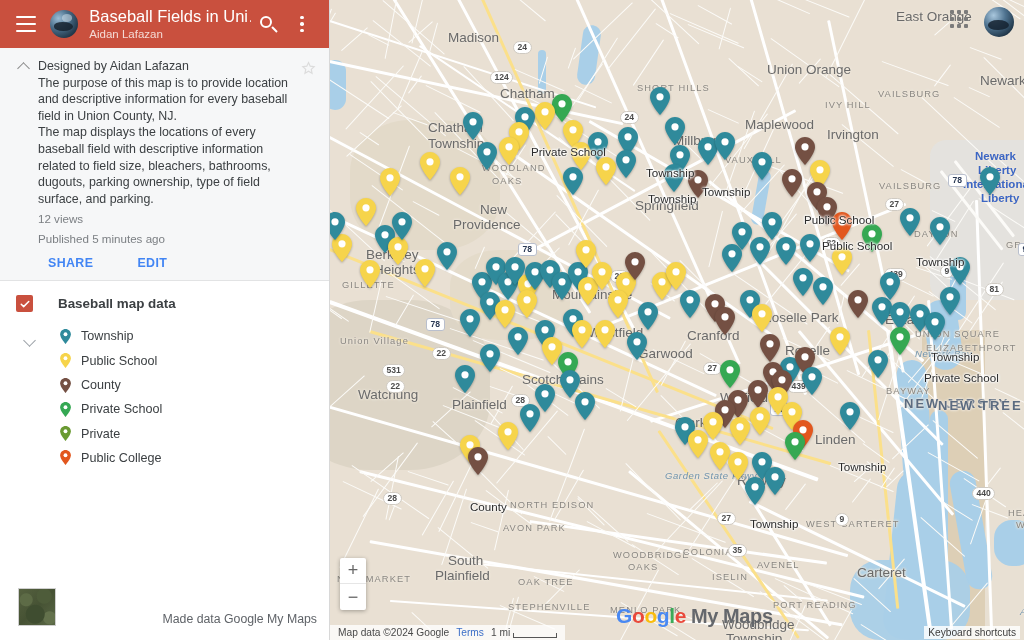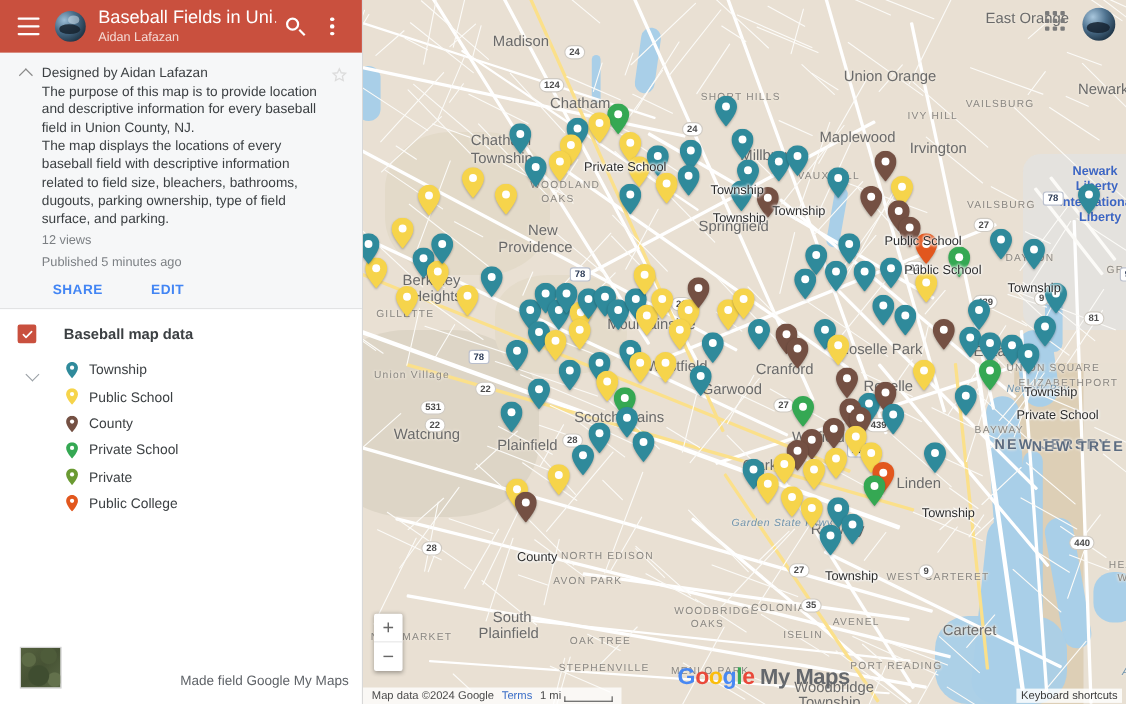--- a/index.html
+++ b/index.html
@@ -1599,16 +1599,16 @@
                   <circle cx="10" cy="9.8" r="3.6" fill="#ffffff"></circle>
                 </svg>
               </span>
               <span class="legend-label">Public College</span>
             </div>
           </div>
       </div>
     </div>
 
     <div class="satellite-thumb"></div>
-    <div class="made-with">Made field Google My Maps</div>
+    <div class="made-with">Made data Google My Maps</div>
   </div>
 
 </div>
 
 </body></html>

